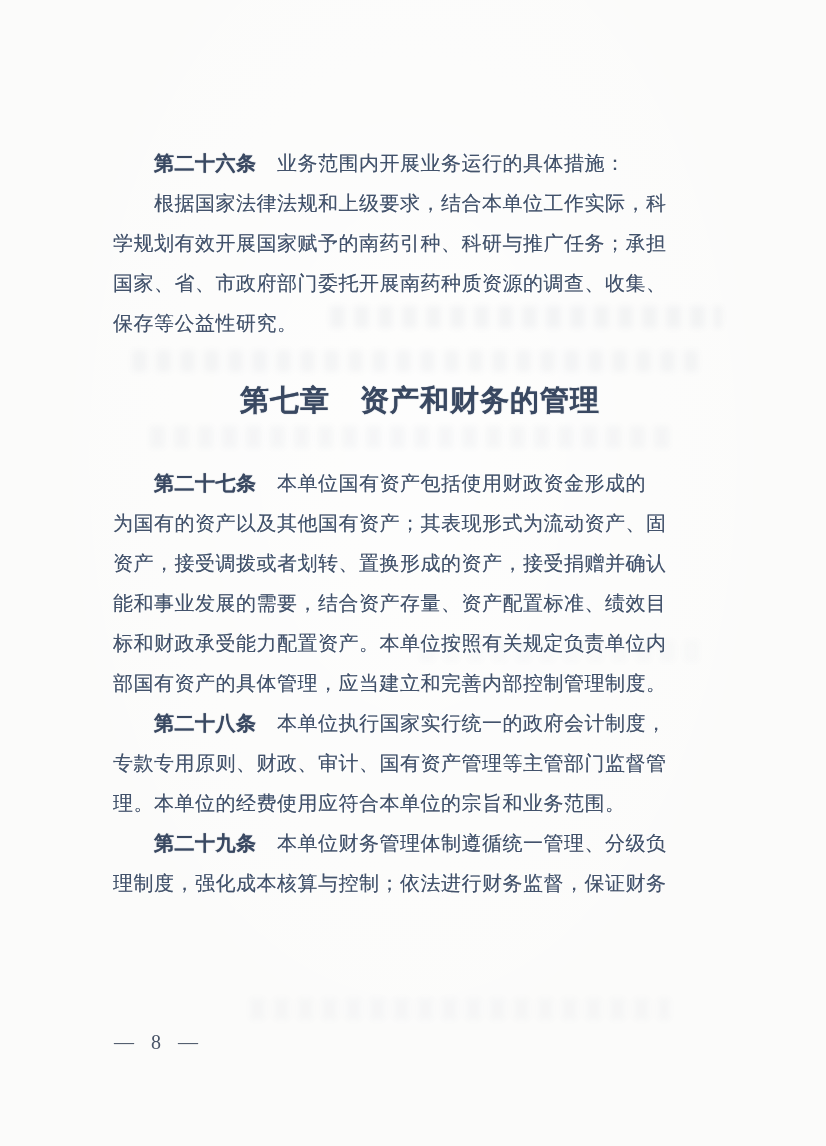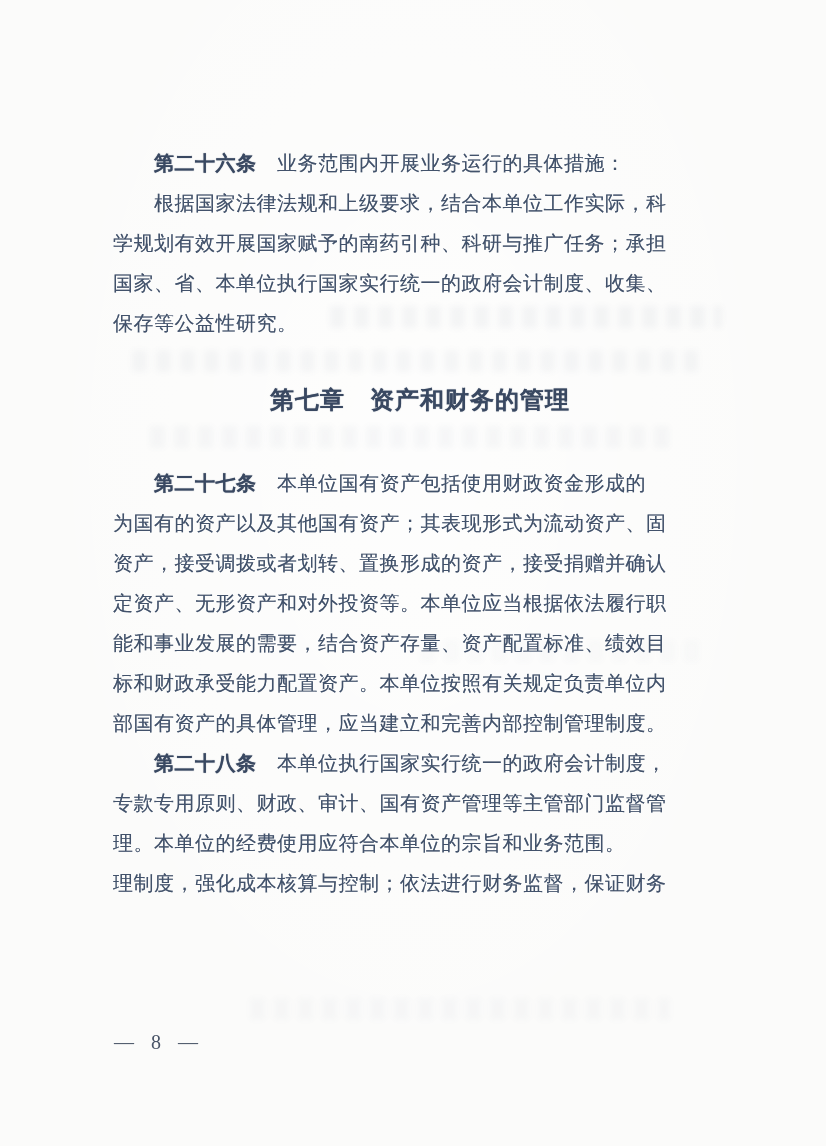--- a/index.html
+++ b/index.html
@@ -40,21 +40,21 @@
   .article-no {
     font-weight: 700;
     color: var(--bold-color, #394861);
     text-shadow: 0 0 0.9px rgba(57,72,97,0.8);
   }
   .chapter-heading {
     margin: 36px 0 42px 0;
     height: 42px;
     line-height: 42px;
     text-align: center;
-    font-size: 24px;
+    font-size: 29px;
     font-weight: 700;
     letter-spacing: 1px;
     color: var(--bold-color, #394861);
     text-shadow: 0 0 0.9px rgba(57,72,97,0.8);
     transform: translateX(8px);
   }
   .page-number {
     position: absolute;
     left: 114px;
     top: 1031px;
@@ -86,39 +86,39 @@
 
 <div class="scan-page">
 
   <div class="text-column">
       <div class="paragraph">
         <div class="line"><span>　　</span><strong class="article-no">第二十六条</strong><span>　业务范围内开展业务运行的具体措施：</span></div>
       </div>
       <div class="paragraph">
         <div class="line">　　根据国家法律法规和上级要求，结合本单位工作实际，科</div>
         <div class="line">学规划有效开展国家赋予的南药引种、科研与推广任务；承担</div>
-        <div class="line">国家、省、本单位执行国家实行统一的政府会计制度、收集、</div>
+        <div class="line">国家、省、市政府部门委托开展南药种质资源的调查、收集、</div>
         <div class="line">保存等公益性研究。</div>
       </div>
       <div class="chapter-heading">第七章　资产和财务的管理</div>
       <div class="paragraph">
         <div class="line"><span>　　</span><strong class="article-no">第二十七条</strong><span>　本单位国有资产包括使用财政资金形成的</span></div>
         <div class="line">为国有的资产以及其他国有资产；其表现形式为流动资产、固</div>
         <div class="line">资产，接受调拨或者划转、置换形成的资产，接受捐赠并确认</div>
-        <div class="line">定资产、无形资产和对外投资等。本单位应当根据依法履行职</div>
         <div class="line">能和事业发展的需要，结合资产存量、资产配置标准、绩效目</div>
         <div class="line">标和财政承受能力配置资产。本单位按照有关规定负责单位内</div>
         <div class="line">部国有资产的具体管理，应当建立和完善内部控制管理制度。</div>
       </div>
       <div class="paragraph">
         <div class="line"><span>　　</span><strong class="article-no">第二十八条</strong><span>　本单位执行国家实行统一的政府会计制度，</span></div>
         <div class="line">专款专用原则、财政、审计、国有资产管理等主管部门监督管</div>
         <div class="line">理。本单位的经费使用应符合本单位的宗旨和业务范围。</div>
       </div>
       <div class="paragraph">
+        <div class="line"><span>　　</span><strong class="article-no">第二十九条</strong><span>　本单位财务管理体制遵循统一管理、分级负</span></div>
         <div class="line">理制度，强化成本核算与控制；依法进行财务监督，保证财务</div>
       </div>
     </div>
 
   <div class="page-number">— 8 —</div>
 
   <div class="bleed bleed-1"></div>
   <div class="bleed bleed-2"></div>
   <div class="bleed bleed-3"></div>
   <div class="bleed bleed-4"></div>

